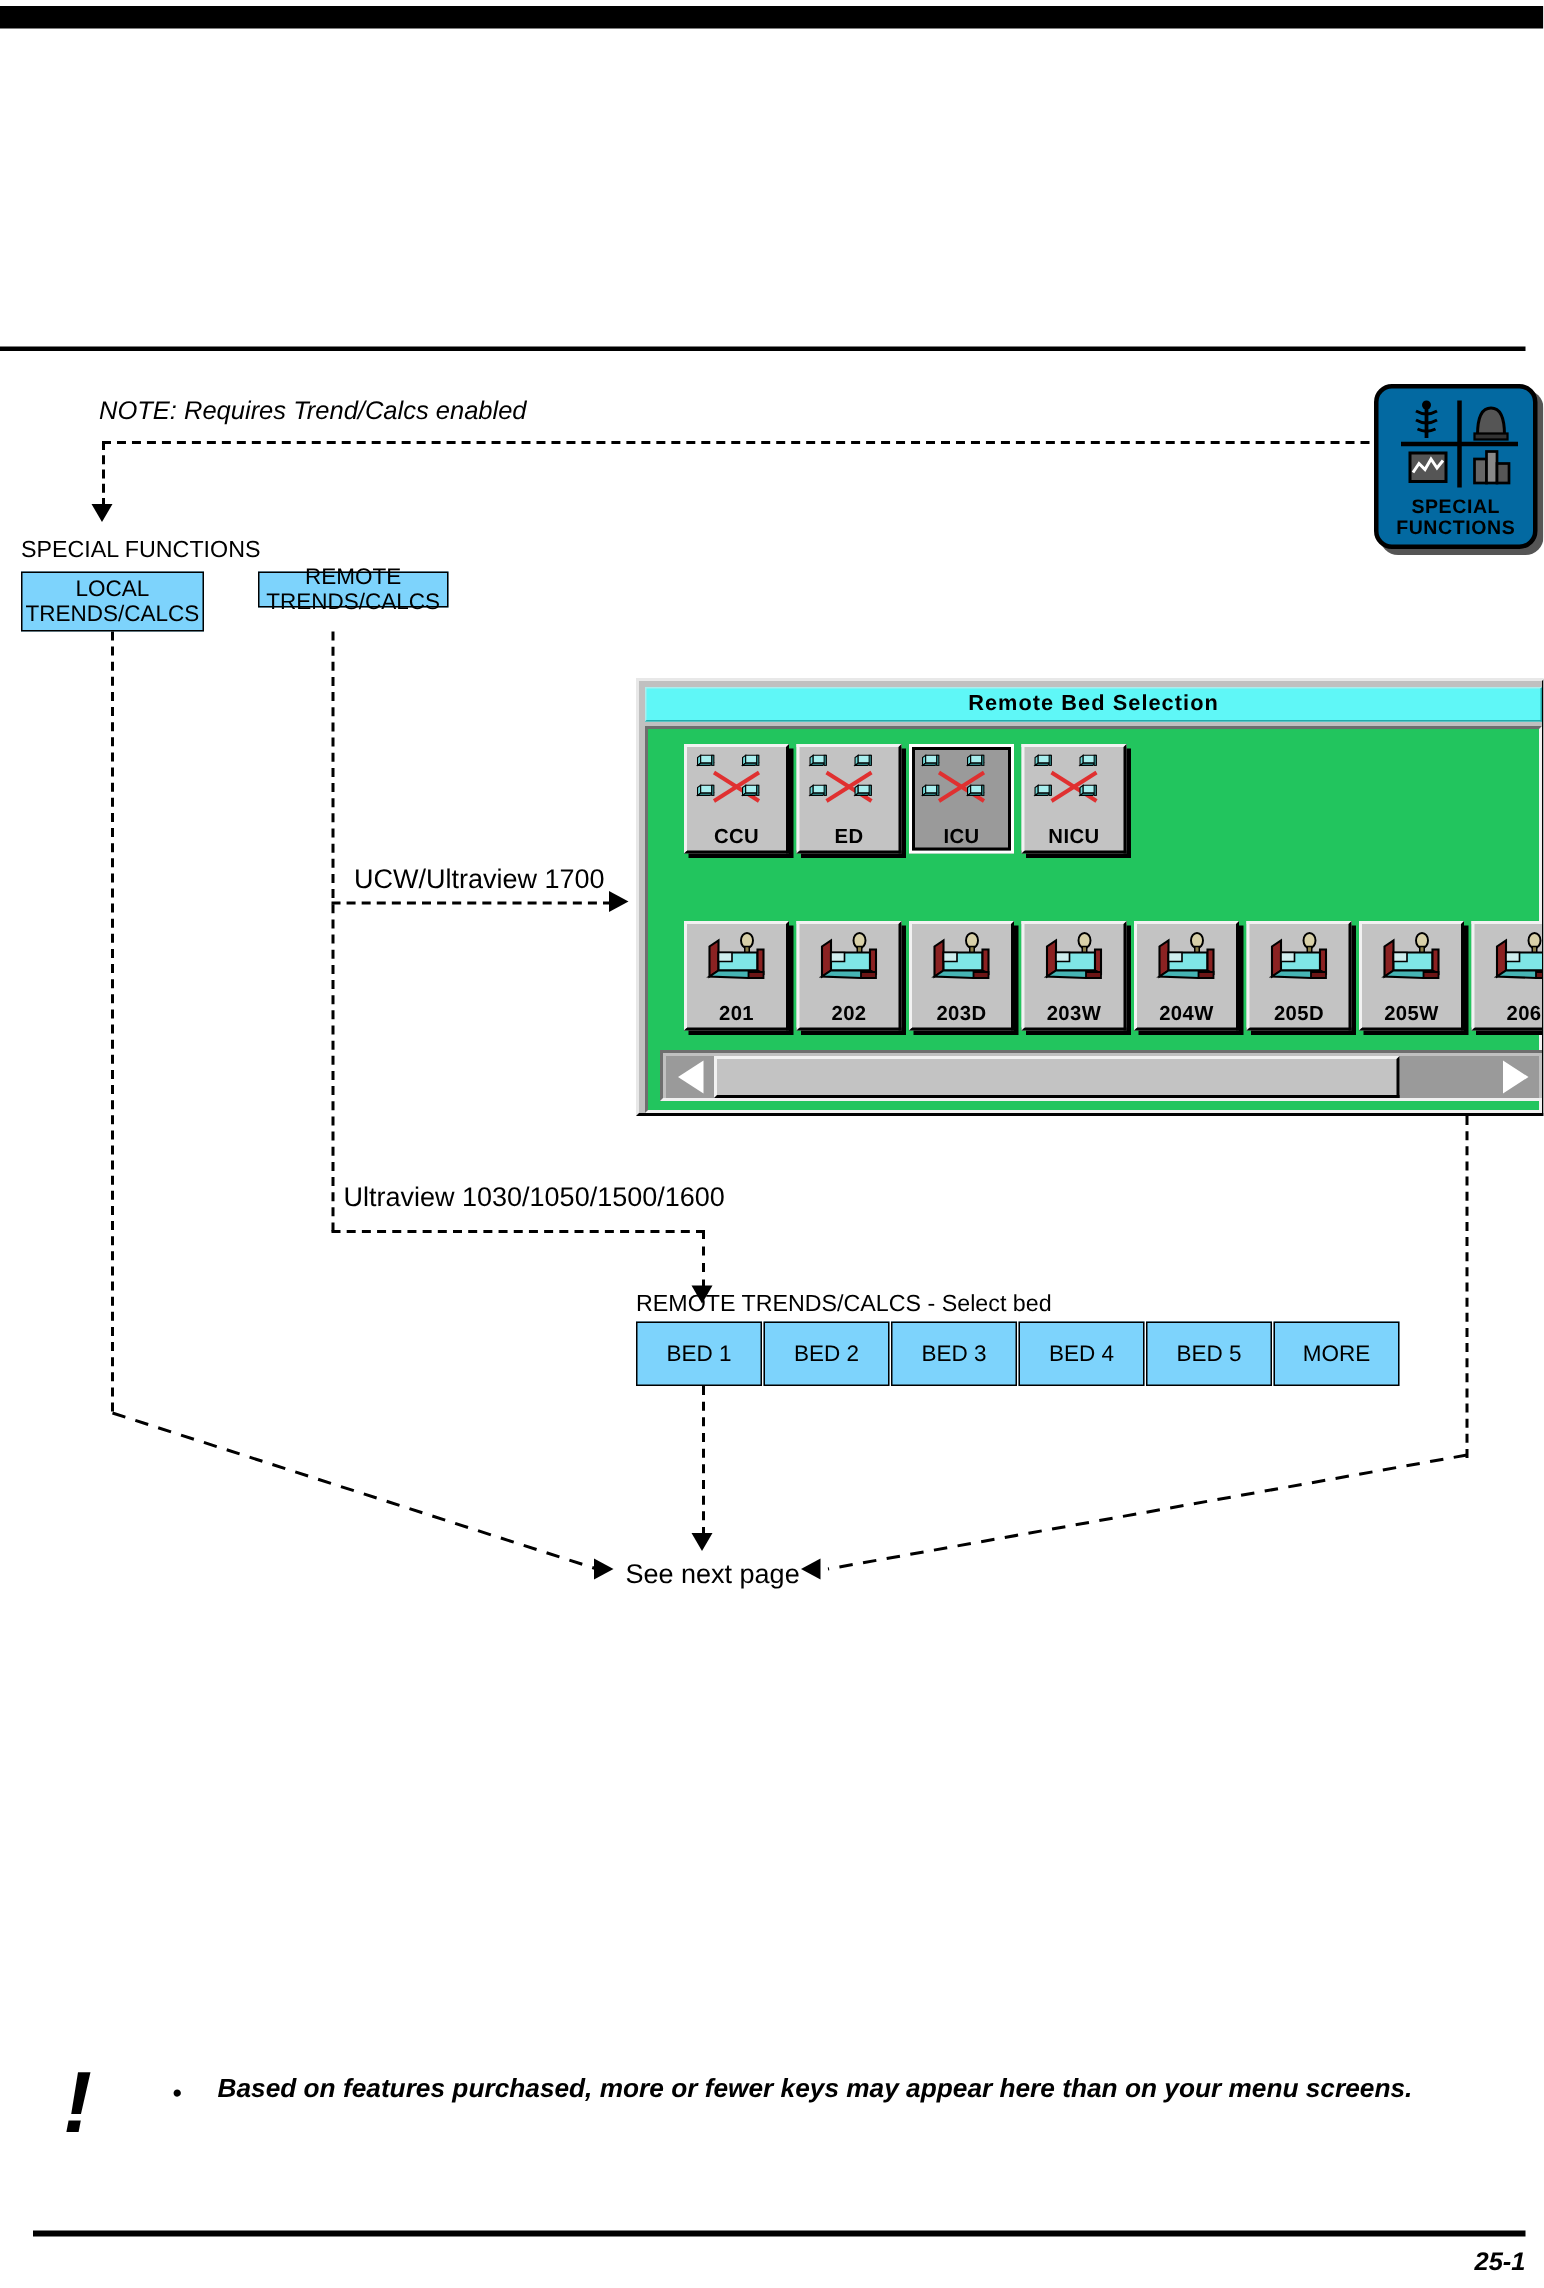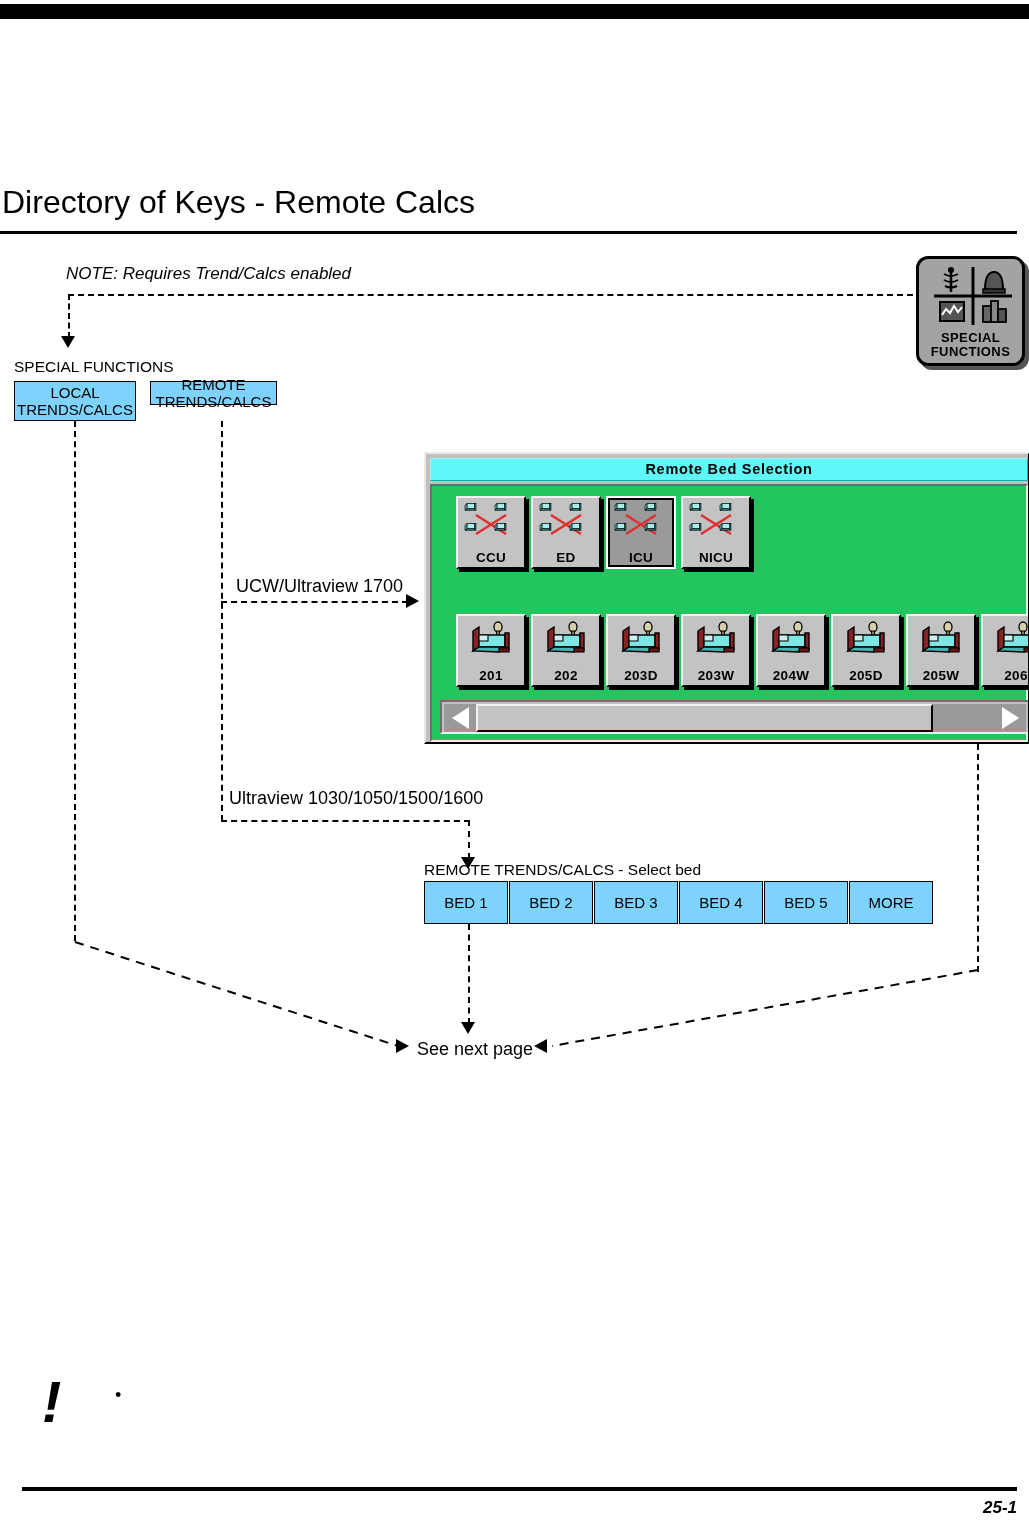--- a/index.html
+++ b/index.html
@@ -249,21 +249,21 @@
     border-right: 2px solid #000;
     border-bottom: 2px solid #000;
     box-sizing: border-box;
   }
 
   
   .sf-key {
     position: absolute;
     left: 916px; top: 256px;
     width: 109px; height: 110px;
-    background: #a3a3a3;
+    background: #0369a1;
     border: 3px solid #000;
     border-radius: 12px;
     box-sizing: border-box;
     box-shadow: 4px 4px 0 #555;
   }
   .sf-grid {
     position: absolute;
     left: 12px; top: 6px;
     width: 84px; height: 62px;
   }
@@ -314,21 +314,20 @@
     font-style: italic;
     font-weight: bold;
   }
 </style>
 </head>
 <body>
 
 <div id="page">
 
   <div class="header-bar"></div>
-  <div class="section-title">Directory of Keys - Remote Calcs</div>
   <div class="rule"></div>
 
   <div class="sf-key">
     <div class="sf-grid">
       <svg width="84" height="62" viewBox="0 0 84 62">
 
         <line x1="42" y1="2" x2="42" y2="60" stroke="#000" stroke-width="3"></line>
         <line x1="3" y1="31" x2="81" y2="31" stroke="#000" stroke-width="3"></line>
 
         <g>
@@ -368,21 +367,21 @@
   <div class="dash-v" style="left:68px; top:294px; height:44px;"></div>
   <div class="arrow-down" style="left:61px; top:336px;"></div>
 
   <div class="small-caption" style="left:14px; top:358px;">SPECIAL FUNCTIONS</div>
   <div class="keybox" style="left:14px; top:381px; width:122px; height:40px;">
     <div>
       <span>LOCAL</span><br>
       <span>TRENDS/CALCS</span>
     </div>
   </div>
-  <div class="keybox" style="left:150px; top:381px; width:127px; height:24px;">
+  <div class="keybox" style="left:172px; top:381px; width:127px; height:24px;">
     <div>
       <span>REMOTE</span><br>
       <span>TRENDS/CALCS</span>
     </div>
   </div>
 
   <div class="dash-v" style="left:74px; top:421px; height:520px;"></div>
 
   <div class="dash-v" style="left:221px; top:421px; height:400px;"></div>
 
@@ -750,16 +749,17 @@
         </div>
         <div class="sb-arrow right">
           <div class="tri-r"></div>
         </div>
       </div>
     </div>
   </div>
 
   <div class="foot-bang">!</div>
   <div class="foot-bullet">•</div>
+  <div class="foot-text">Based on features purchased, more or fewer keys may appear here than on your menu screens.</div>
   <div class="foot-rule"></div>
   <div class="page-num">25-1</div>
 
 </div>
 
 </body></html>

